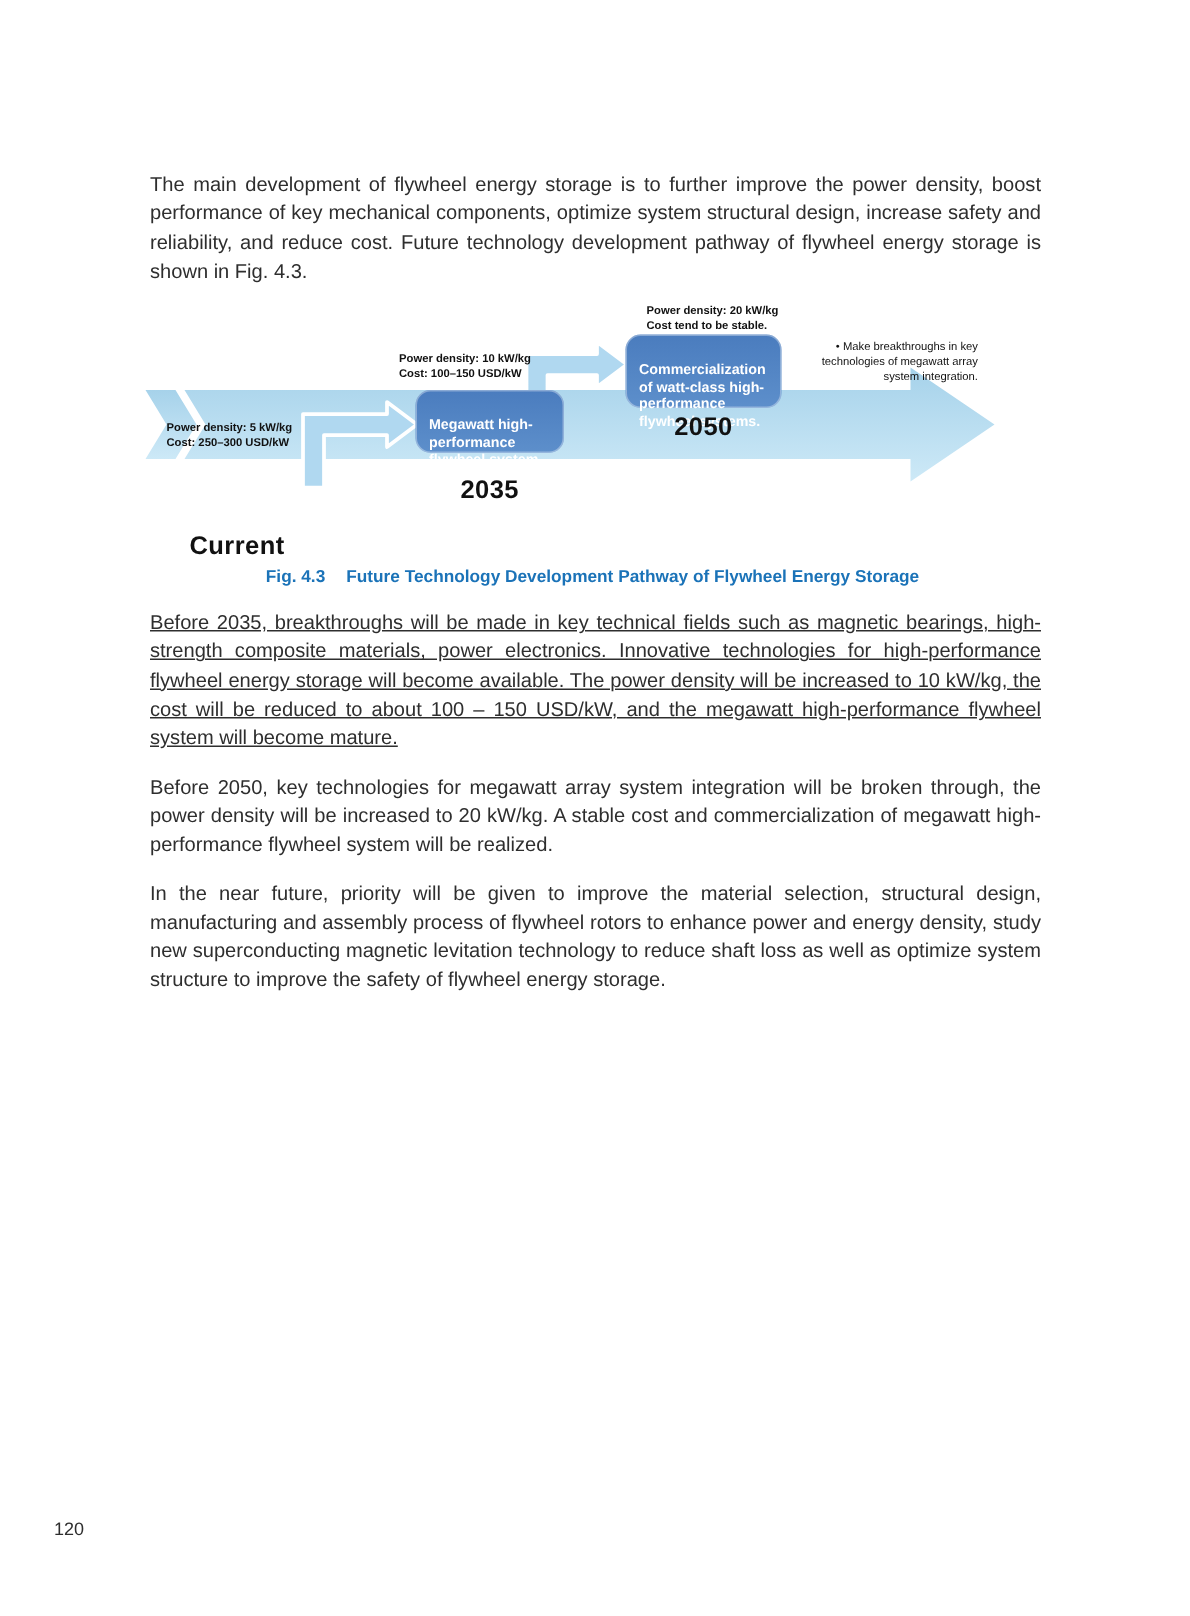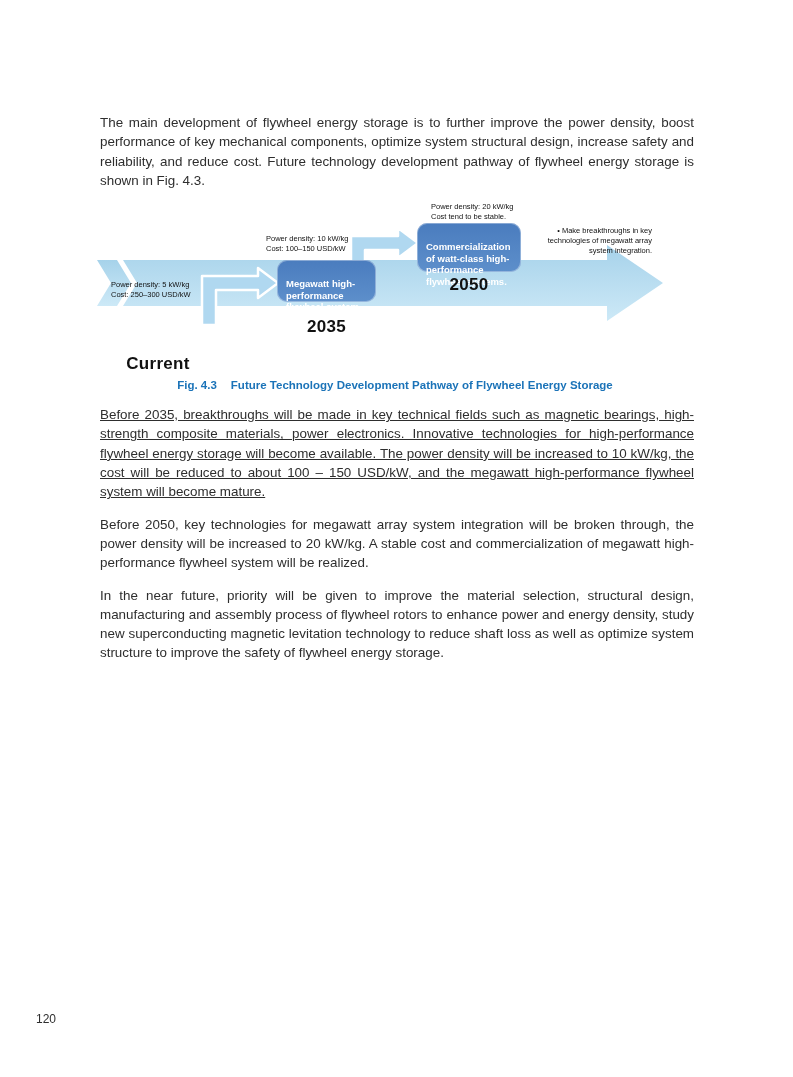--- a/index.html
+++ b/index.html
@@ -22,21 +22,21 @@
   .main-arrow, .chevron-tail { fill:url(#arrowGrad); }
   .elbow { fill:var(--elbow-fill,#b0d8f0); stroke:#ffffff; stroke-width:2.5; stroke-linejoin:round; }
 
   .stage-box {
     position:absolute; border-radius:10px; color:#ffffff; font-weight:700;
     font-size:9.5px; line-height:1.22; padding:18px 7px 5px 9px;
     background:linear-gradient(180deg, var(--box-blue,#4a7cbe) 0%, #5d8fcb 100%);
     box-shadow:0 0 0 1px rgba(255,255,255,.35) inset;
   }
   .metrics {
-    position:absolute; font-size:7.5px; font-weight:400; color:#111111;
+    position:absolute; font-size:7.5px; font-weight:700; color:#111111;
     line-height:1.3; white-space:pre-line;
   }
   .notes {
     position:absolute; font-size:7.5px; font-weight:400; color:#111111;
     line-height:1.35; white-space:pre-line;text-align:right;
   }
   .time-label {
     position:absolute; font-size:17px; font-weight:800; color:#111111; text-align:center;
     letter-spacing:.3px;
   }

